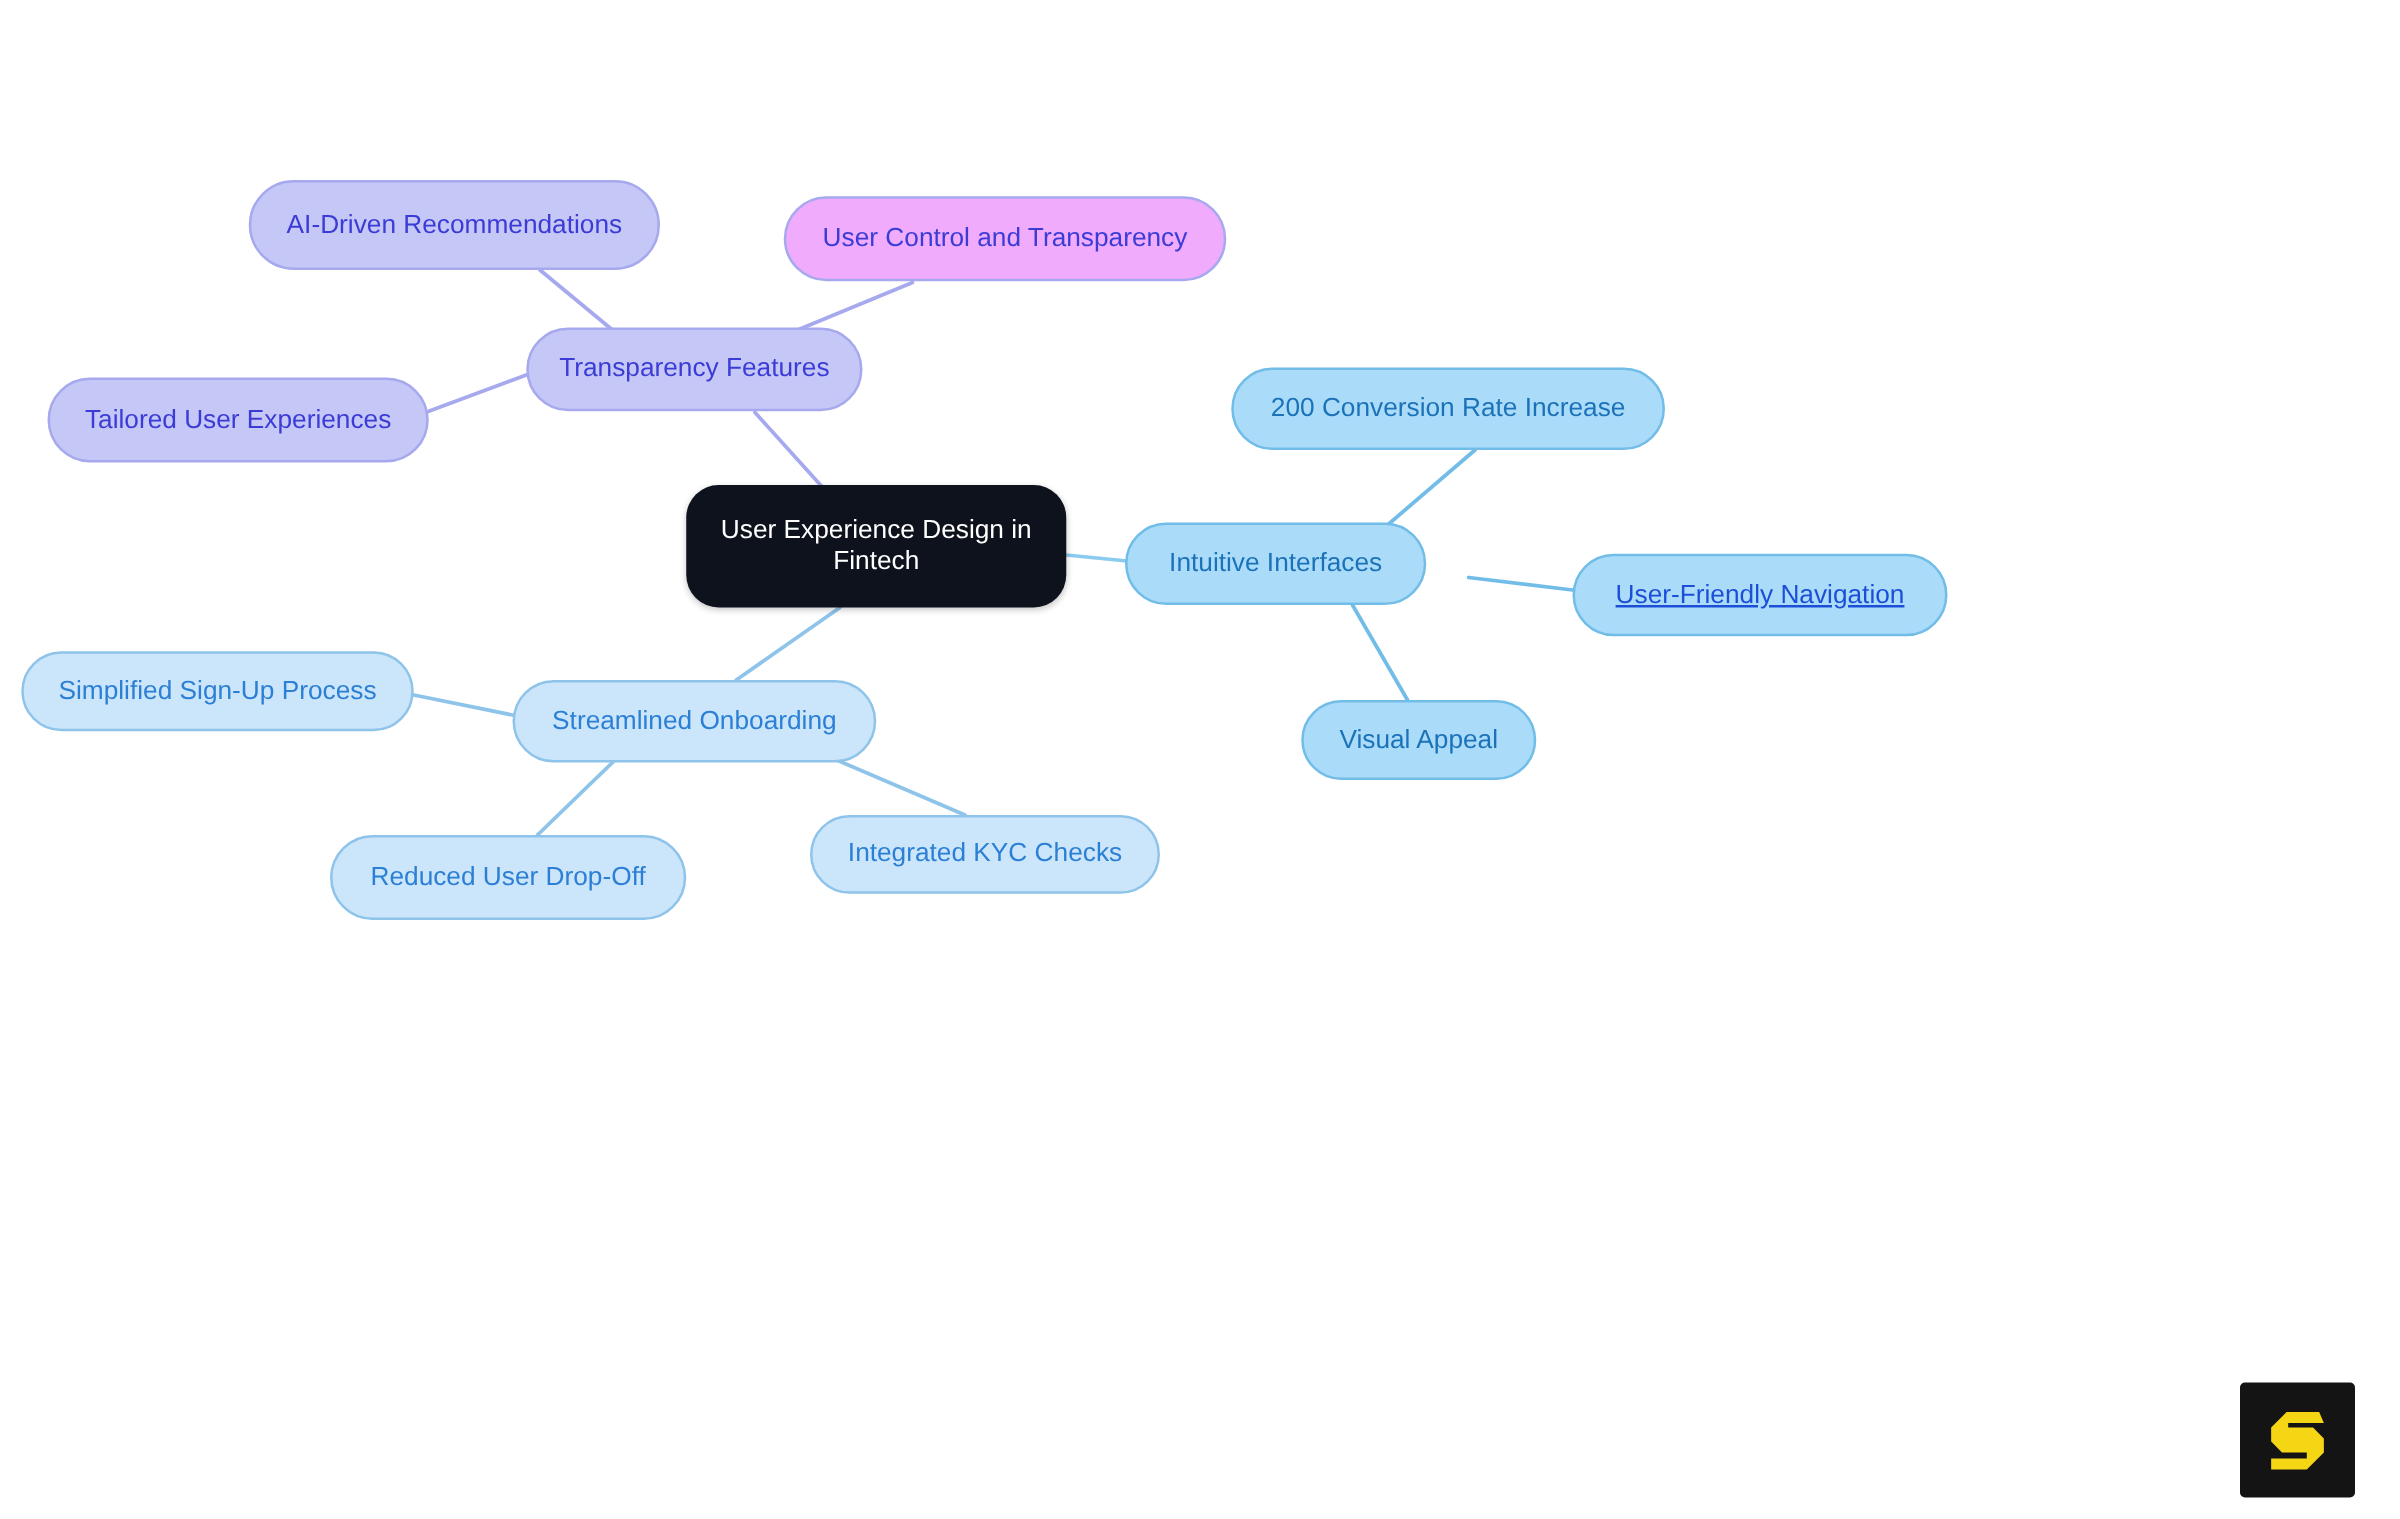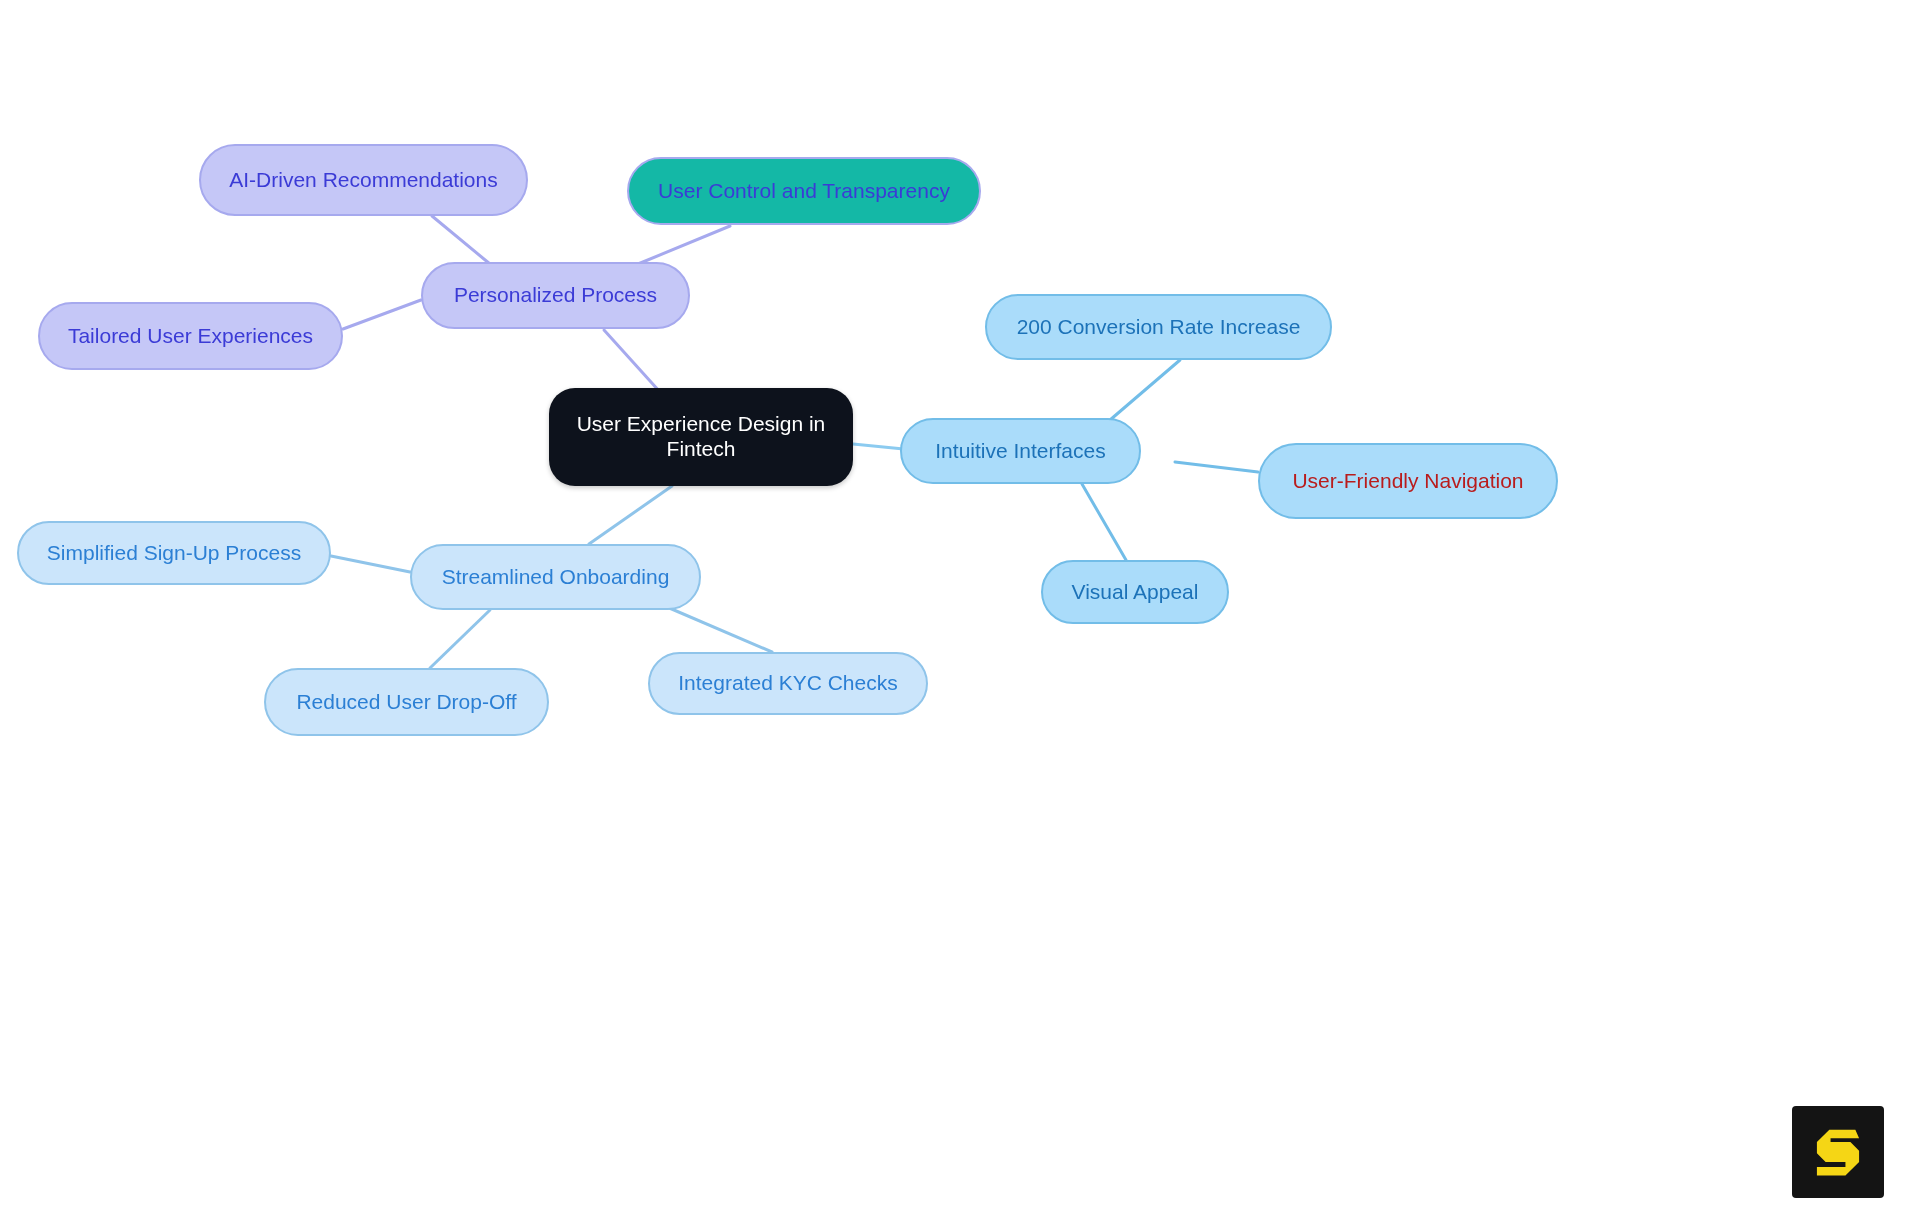--- a/index.html
+++ b/index.html
@@ -65,27 +65,27 @@
       <line x1="1082" y1="484" x2="1126" y2="560" stroke="#72bde8" stroke-width="3" stroke-linecap="round"></line>
       <line x1="672" y1="486" x2="589" y2="544" stroke="#8fc4ea" stroke-width="3" stroke-linecap="round"></line>
       <line x1="410" y1="572" x2="331" y2="556" stroke="#8fc4ea" stroke-width="3" stroke-linecap="round"></line>
       <line x1="490" y1="610" x2="430" y2="668" stroke="#8fc4ea" stroke-width="3" stroke-linecap="round"></line>
       <line x1="660" y1="604" x2="772" y2="652" stroke="#8fc4ea" stroke-width="3" stroke-linecap="round"></line>
     </svg>
 
   <div id="nodes">
       <div class="node root" style="left: 549px; top: 388px; width: 304px; height: 98px; background: rgb(13, 18, 28); border-color: rgb(13, 18, 28); color: rgb(255, 255, 255); font-size: 21px;"><span>User Experience Design in
 Fintech</span></div>
-      <div class="node" style="left: 421px; top: 262px; width: 269px; height: 67px; background: rgb(197, 199, 247); border-color: rgb(166, 169, 238); color: rgb(59, 59, 214); font-size: 21px;"><span>Personalized Process</span></div>
+      <div class="node" style="left: 421px; top: 262px; width: 269px; height: 67px; background: rgb(197, 199, 247); border-color: rgb(166, 169, 238); color: rgb(59, 59, 214); font-size: 21px;"><span>Transparency Features</span></div>
       <div class="node" style="left: 199px; top: 144px; width: 329px; height: 72px; background: rgb(197, 199, 247); border-color: rgb(166, 169, 238); color: rgb(59, 59, 214); font-size: 21px;"><span>AI-Driven Recommendations</span></div>
-      <div class="node" style="left: 627px; top: 157px; width: 354px; height: 68px; background: #14b8a6; border-color: rgb(166, 169, 238); color: rgb(59, 59, 214); font-size: 21px;"><span>User Control and Transparency</span></div>
+      <div class="node" style="left: 627px; top: 157px; width: 354px; height: 68px; background: #f0abfc; border-color: rgb(166, 169, 238); color: rgb(59, 59, 214); font-size: 21px;"><span>User Control and Transparency</span></div>
       <div class="node" style="left: 38px; top: 302px; width: 305px; height: 68px; background: rgb(197, 199, 247); border-color: rgb(166, 169, 238); color: rgb(59, 59, 214); font-size: 21px;"><span>Tailored User Experiences</span></div>
       <div class="node" style="left: 900px; top: 418px; width: 241px; height: 66px; background: rgb(170, 220, 250); border-color: rgb(114, 189, 232); color: rgb(28, 114, 184); font-size: 21px;"><span>Intuitive Interfaces</span></div>
       <div class="node" style="left: 985px; top: 294px; width: 347px; height: 66px; background: rgb(170, 220, 250); border-color: rgb(114, 189, 232); color: rgb(28, 114, 184); font-size: 21px;"><span>200 Conversion Rate Increase</span></div>
-      <div class="node" style="left: 1258px; top: 443px; width: 300px; height: 76px; background: rgb(170, 220, 250); border-color: rgb(114, 189, 232); color: #b91c1c; font-size: 21px;"><span>User-Friendly Navigation</span></div>
+      <div class="node" style="left: 1258px; top: 443px; width: 300px; height: 66px; background: rgb(170, 220, 250); border-color: rgb(114, 189, 232); color: #1d4ed8; font-size: 21px; text-decoration: underline;"><span>User-Friendly Navigation</span></div>
       <div class="node" style="left: 1041px; top: 560px; width: 188px; height: 64px; background: rgb(170, 220, 250); border-color: rgb(114, 189, 232); color: rgb(28, 114, 184); font-size: 21px;"><span>Visual Appeal</span></div>
       <div class="node" style="left: 410px; top: 544px; width: 291px; height: 66px; background: rgb(203, 229, 251); border-color: rgb(143, 196, 234); color: rgb(43, 127, 212); font-size: 21px;"><span>Streamlined Onboarding</span></div>
       <div class="node" style="left: 17px; top: 521px; width: 314px; height: 64px; background: rgb(203, 229, 251); border-color: rgb(143, 196, 234); color: rgb(43, 127, 212); font-size: 21px;"><span>Simplified Sign-Up Process</span></div>
       <div class="node" style="left: 264px; top: 668px; width: 285px; height: 68px; background: rgb(203, 229, 251); border-color: rgb(143, 196, 234); color: rgb(43, 127, 212); font-size: 21px;"><span>Reduced User Drop-Off</span></div>
       <div class="node" style="left: 648px; top: 652px; width: 280px; height: 63px; background: rgb(203, 229, 251); border-color: rgb(143, 196, 234); color: rgb(43, 127, 212); font-size: 21px;"><span>Integrated KYC Checks</span></div>
     </div>
 
   <div id="logo-badge" style="left: 1792px; top: 1106px; width: 92px; height: 92px; background: rgb(20, 20, 20);">
     <svg id="logo-svg" width="62" height="62" viewBox="0 0 100 100" xmlns="http://www.w3.org/2000/svg">
       <path id="logo-path" d="M 78 14 L 36 14 L 16 34 L 16 52 L 30 66 L 62 66 L 62 74 L 16 74 L 16 88 L 62 88 L 84 66 L 84 48 L 70 34 L 38 34 L 38 28 L 84 28 Z" fill="#f5d615"></path>

